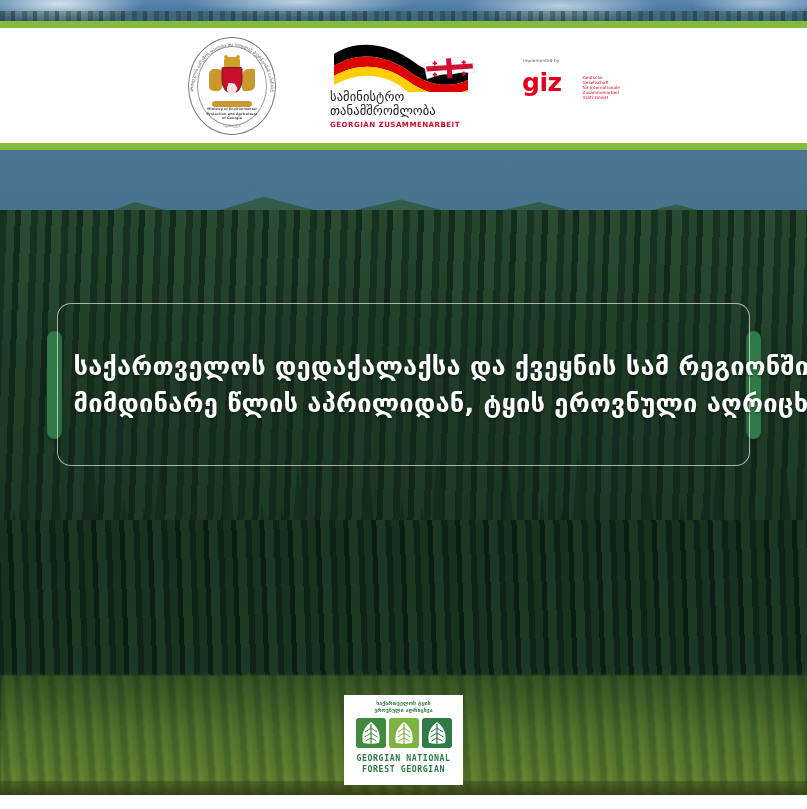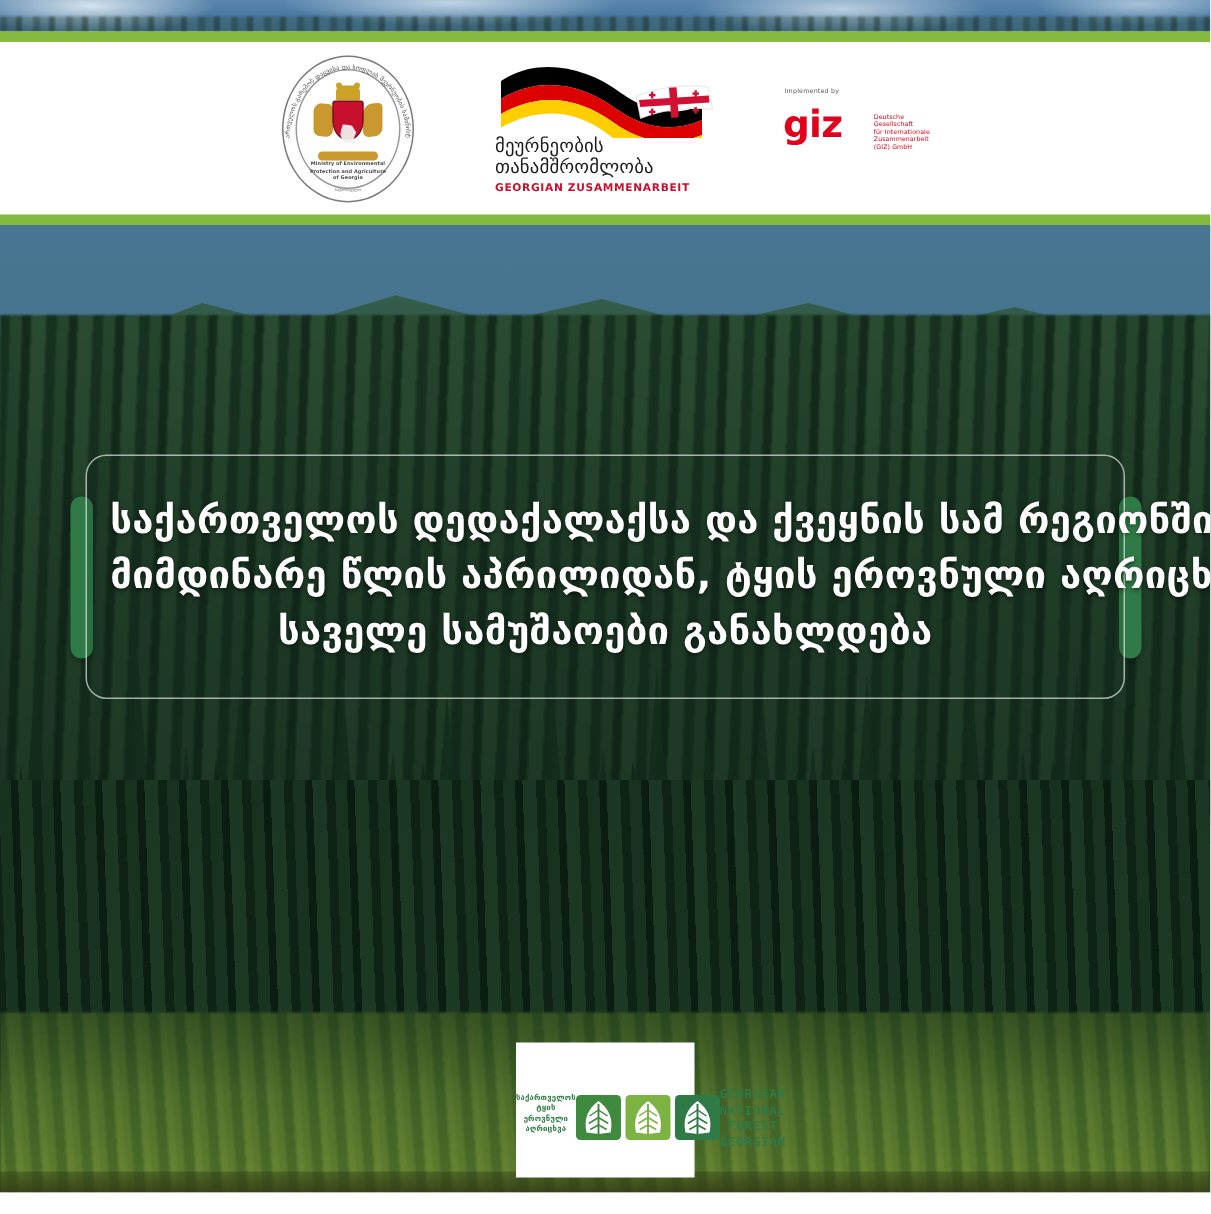--- a/index.html
+++ b/index.html
@@ -250,21 +250,21 @@
     background:#2f7a46; border-radius:8px;
     box-shadow:0 1px 4px rgba(0,0,0,.35);
   }
   .accent-left{ left:47px; }
   .accent-right{ left:746px; }
 
   
   .gnfi{
     position:absolute; left:344px; top:695px; width:119px; height:90px;
     background:#ffffff;
-    display:flex; flex-direction:row; align-items:center;
+    display:flex; flex-direction:column; align-items:center;
     padding-top:5px;
   }
   .gnfi-ka{
     width:108px; text-align:center;
     color:#2f7a46; font-size:5.2px; line-height:7px; font-weight:700;
     letter-spacing:.1px;
   }
   .gnfi-ka span{ display:block; }
   .gnfi-leaves{
     display:flex; gap:3px; margin-top:4px;
@@ -342,21 +342,21 @@
           <path d="M98,26.6 L144.5,23.6 L145,28.4 L98.8,31.4 Z" fill="#d21034"></path>
           <g fill="#d21034">
             <path d="M106,21.2 h1.6 v1.4 h1.4 v1.6 h-1.4 v1.4 h-1.6 v-1.4 h-1.4 v-1.6 h1.4 Z"></path>
             <path d="M135,20.2 h1.6 v1.4 h1.4 v1.6 h-1.4 v1.4 h-1.6 v-1.4 h-1.4 v-1.6 h1.4 Z"></path>
             <path d="M106,32.4 h1.6 v1.4 h1.4 v1.6 h-1.4 v1.4 h-1.6 v-1.4 h-1.4 v-1.6 h1.4 Z"></path>
             <path d="M135,31.4 h1.6 v1.4 h1.4 v1.6 h-1.4 v1.4 h-1.6 v-1.4 h-1.4 v-1.6 h1.4 Z"></path>
           </g>
         </g>
       </svg>
       <div class="german-title">
-        <span class="g1">მეურნეობის</span>
+        <span class="g1">სამინისტრო</span>
         <span class="g2">თანამშრომლობა</span>
         <span class="g-de">GEORGIAN ZUSAMMENARBEIT</span>
       </div>
     </div>
 
     <div class="giz-logo">
       <div class="giz-implemented">Implemented by</div>
       <div class="giz-wrap">
         <div class="giz-mark">giz</div>
         <div class="giz-desc">
@@ -421,21 +421,20 @@
     <div class="hero-veil"></div>
   </div>
 
   <div class="accent-bar accent-left"></div>
   <div class="accent-bar accent-right"></div>
 
   <div class="title-plate">
     <div class="title-text">
       <span>საქართველოს დედაქალაქსა და ქვეყნის სამ რეგიონში,</span>
       <span>მიმდინარე წლის აპრილიდან, ტყის ეროვნული აღრიცხვის</span>
-      <span>საველე სამუშაოები განახლდება</span>
     </div>
   </div>
 
   <div class="gnfi">
     <div class="gnfi-ka">
       <span>საქართველოს ტყის</span>
       <span>ეროვნული აღრიცხვა</span>
     </div>
     <div class="gnfi-leaves">
       <div class="leafbox c1">

